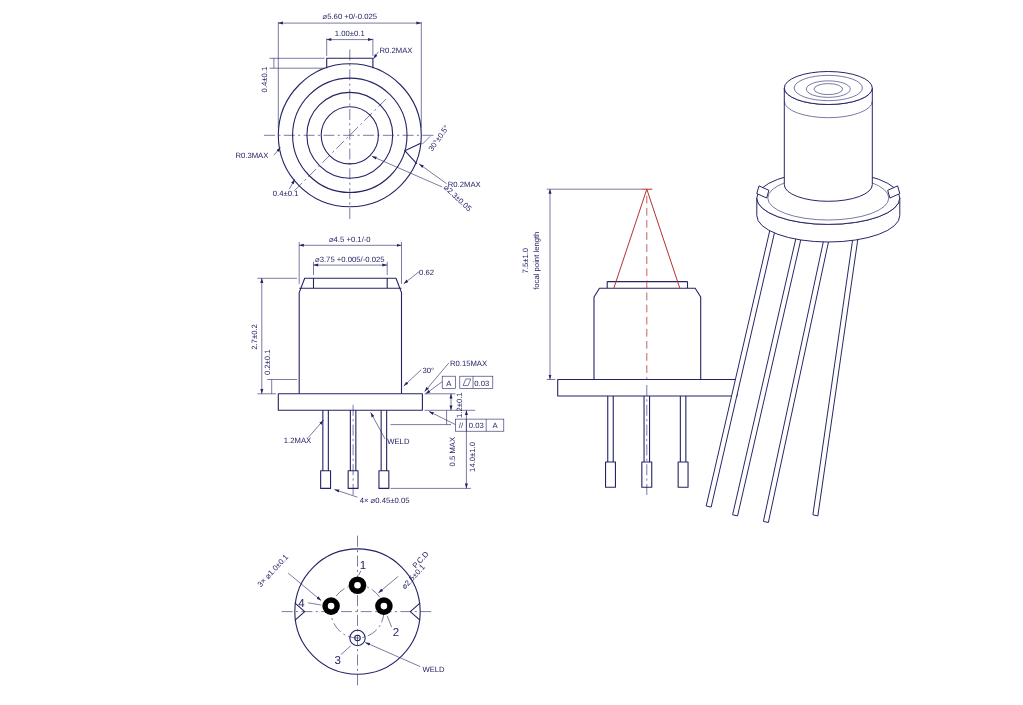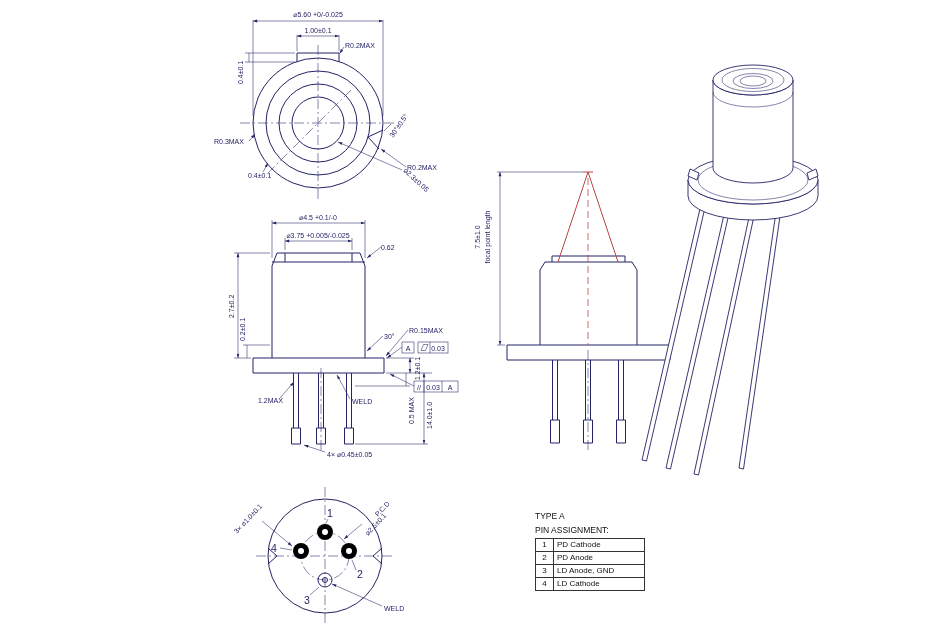--- a/index.html
+++ b/index.html
@@ -199,38 +199,14 @@
     <text class="tn" x="360" y="578" text-anchor="middle">2</text>
     <text class="tn" x="307" y="604" text-anchor="middle">3</text>
 
     <text class="t" transform="translate(237,534) rotate(-47)">3× ⌀1.0±0.1</text>
     <text class="t" transform="translate(378,517) rotate(-47)">P.C.D</text>
     <text class="t" transform="translate(368,536) rotate(-47)">⌀2.5±0.1</text>
     <text class="t" x="384" y="611">WELD</text>
   </g>
 </svg>
 
-<div class="pin-table">
-  <div class="pt-type">TYPE A</div>
-  <div class="pt-title">PIN ASSIGNMENT:</div>
-  <table>
-    <tbody>
-      <tr>
-        <td class="num">1</td>
-        <td class="fn">PD Cathode</td>
-      </tr>
-      <tr>
-        <td class="num">2</td>
-        <td class="fn">PD Anode</td>
-      </tr>
-      <tr>
-        <td class="num">3</td>
-        <td class="fn">LD Anode, GND</td>
-      </tr>
-      <tr>
-        <td class="num">4</td>
-        <td class="fn">LD Cathode</td>
-      </tr>
-    </tbody>
-  </table>
+
 </div>
 
-</div>
-
 </body></html>

